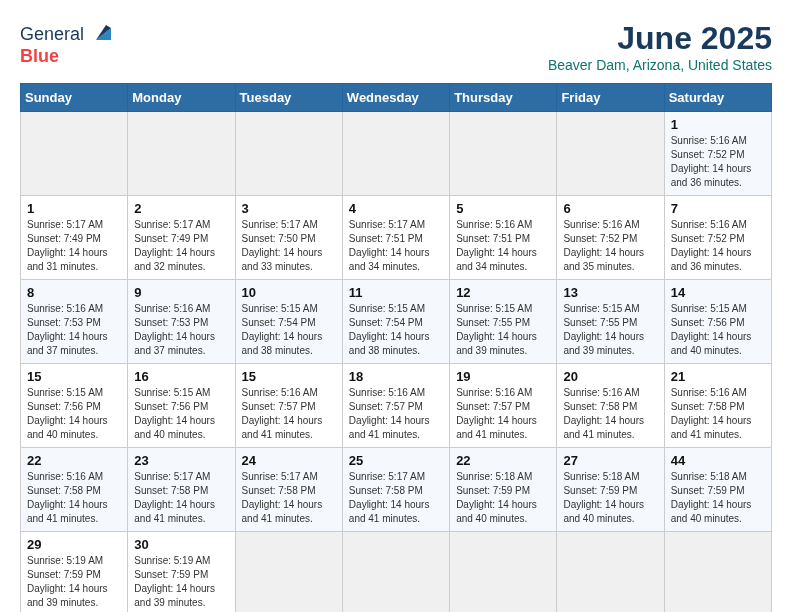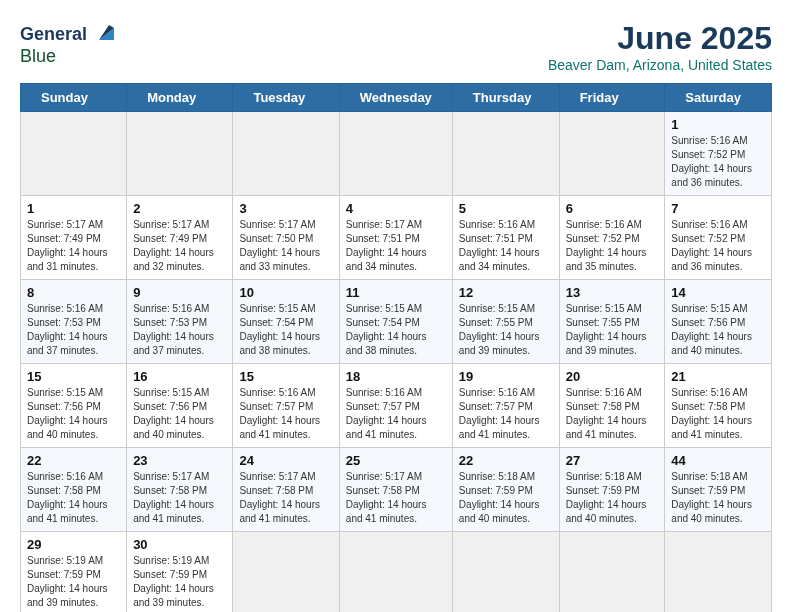--- a/index.html
+++ b/index.html
@@ -18,21 +18,21 @@
       justify-content: space-between;
       align-items: flex-start;
       margin-bottom: 10px;
     }
     .logo {
       display: flex;
       align-items: center;
     }
     .logo-text {
       font-size: 18px;
-      font-weight: bold;
+      font-weight: normal;
       color: #1a3a5c;
       line-height: 1.1;
     }
     .logo-icon {
       width: 30px;
       height: 30px;
       margin-left: 2px;
     }
     .title-section {
       text-align: right;
@@ -49,21 +49,21 @@
     .calendar {
       width: 100%;
       border-collapse: collapse;
       border: 1px solid #ccc;
     }
     .calendar th {
       background-color: #2e6da4;
       color: white;
       font-size: 13px;
       font-weight: bold;
-      padding: 6px 20px;
+      padding: 6px 4px;
       text-align: left;
       border: 1px solid #2563a0;
     }
     .calendar td {
       vertical-align: top;
       padding: 5px 6px;
       font-size: 10.5px;
       color: #222;
       border: 1px solid #ccc;
       width: calc(100% / 7);
@@ -99,21 +99,21 @@
   <div class="header">
     <div class="logo">
       <div>
         <div style="display:flex;align-items:center;">
           <span class="logo-text">General</span>
           <svg class="logo-icon" viewBox="0 0 30 30">
             <polygon points="10,20 25,8 25,20" fill="#2e86c1"></polygon>
             <polygon points="10,20 20,5 25,8" fill="#1a3a5c"></polygon>
           </svg>
         </div>
-        <div style="color:#14532d;font-weight:normal;font-size:18px;margin-top:-4px;">Blue</div>
+        <div style="color:#ef4444;font-weight:bold;font-size:18px;margin-top:-4px;">Blue</div>
       </div>
     </div>
     <div class="title-section">
       <div class="main-title">June 2025</div>
       <div class="subtitle">Beaver Dam, Arizona, United States</div>
     </div>
   </div>
 
   <table class="calendar">
     <thead>

